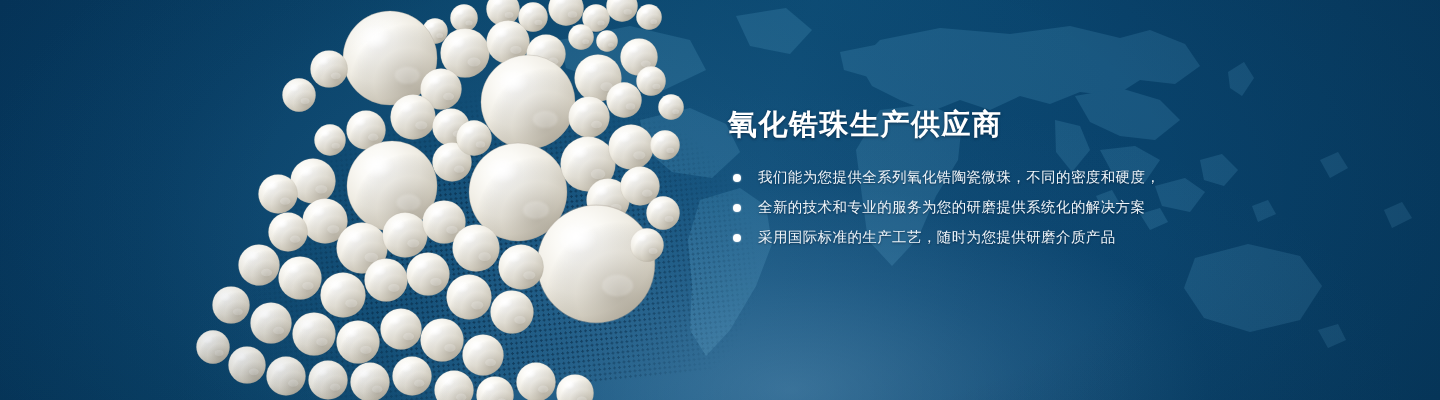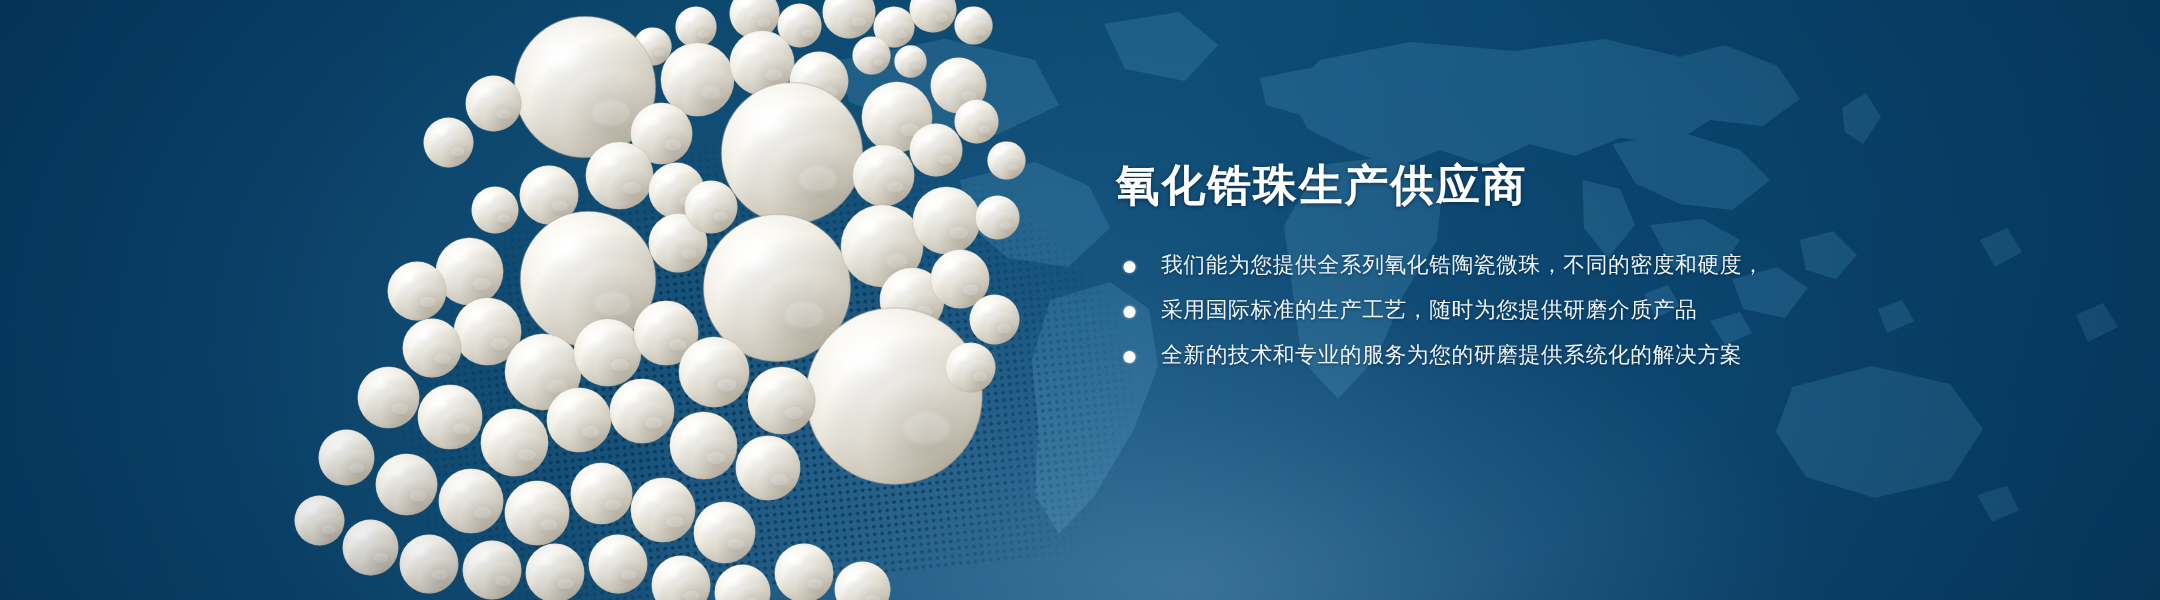--- a/index.html
+++ b/index.html
@@ -69,21 +69,21 @@
     left: 150px;
     top: -10px;
     width: 560px;
     height: 420px;
   }
   .beads svg { display: block; width: 100%; height: 100%; overflow: visible; }
 
   
   .copy {
     position: absolute;
-    left: 744px;
+    left: 728px;
     top: 104px;
     width: 560px;
   }
   .headline {
     color: #ffffff;
     font-size: 29px;
     font-weight: 600;
     letter-spacing: 1.5px;
     line-height: 40px;
     margin: 0 0 22px 0;
@@ -300,27 +300,27 @@
       <li class="bullet-row">
         <span class="dot"></span>
         <span class="bullet-text">
           <span>我们能为您提供全系列氧化锆陶瓷微珠，不同的密度和硬度，</span>
         </span>
       </li>
 
       <li class="bullet-row">
         <span class="dot"></span>
         <span class="bullet-text">
+          <span>全新的技术和专业的服务为您的研磨提供系统化的解决方案</span>
+        </span>
+      </li>
+
+      <li class="bullet-row">
+        <span class="dot"></span>
+        <span class="bullet-text">
           <span>采用国际标准的生产工艺，随时为您提供研磨介质产品</span>
         </span>
       </li>
 
-      <li class="bullet-row">
-        <span class="dot"></span>
-        <span class="bullet-text">
-          <span>全新的技术和专业的服务为您的研磨提供系统化的解决方案</span>
-        </span>
-      </li>
-
     </ul>
   </div>
 
 </div>
 
 </body></html>

